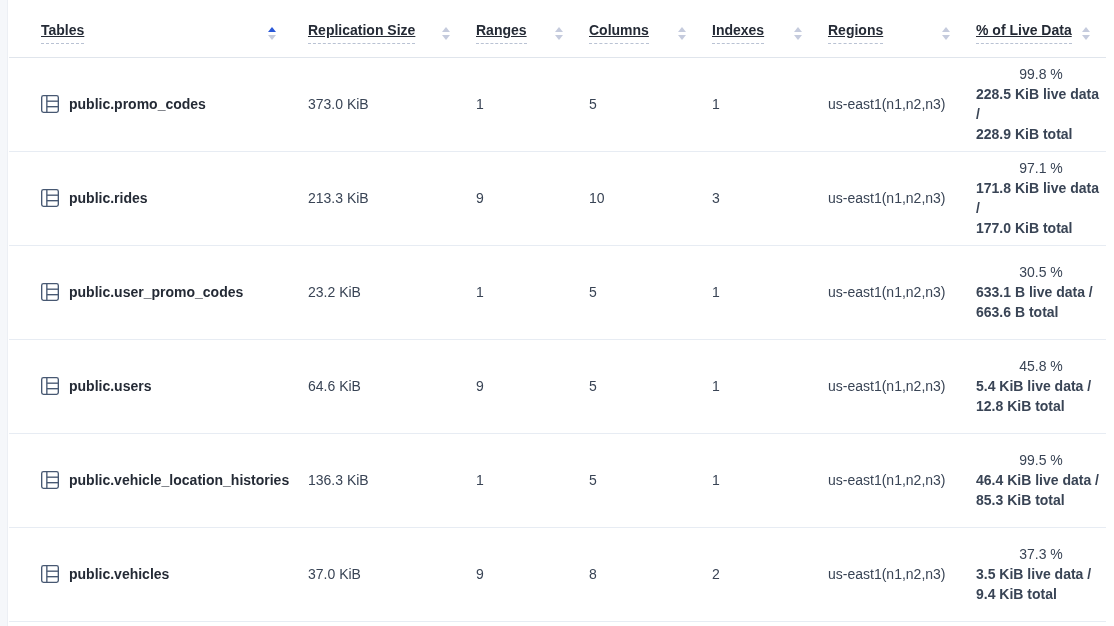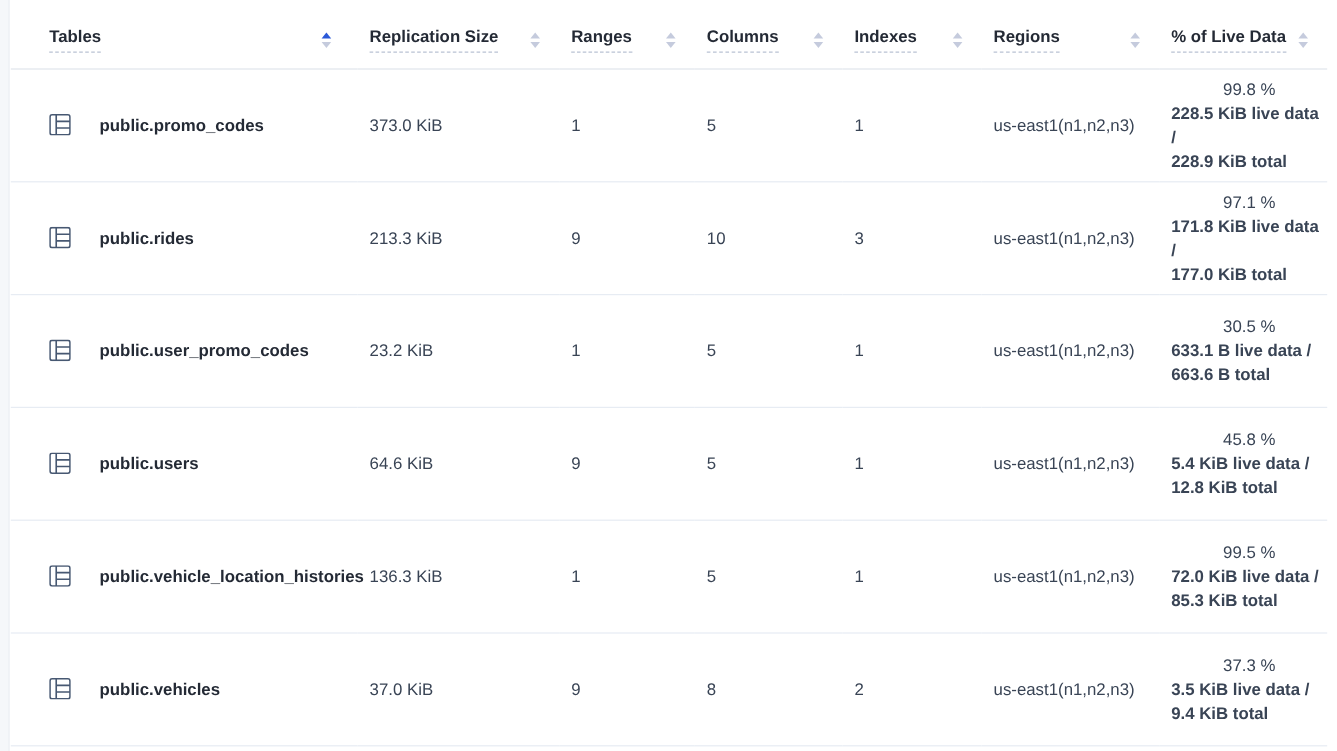--- a/index.html
+++ b/index.html
@@ -19,37 +19,37 @@
     border-bottom: 1px solid #e0e5ec; font-size: 14px; font-weight: 700;
     color: #242a35; cursor: pointer;
   }
   .th-inner {
     display: flex; align-items: center; justify-content: space-between;
     padding-right: 16px;
   }
   th.first .th-inner { padding-left: 32px; padding-right: 22px; }
   th:not(.first) .th-inner { padding-left: 10px; text-align: right; }
   .th-label {
-    border-bottom: 1px dashed #b9c2d3; padding-bottom: 5px; line-height: 15px;
+    border-bottom: 1px dashed #b9c2d3; padding-bottom: 5px; line-height: 15px; text-decoration: underline;
   }
   .sort-arrows { display: inline-flex; flex-direction: column; align-items: center; }
   .a-up {
     width: 0; height: 0; border-left: 4px solid transparent;
     border-right: 4px solid transparent; border-bottom: 5px solid #c5cbdd;
   }
   .a-down {
     width: 0; height: 0; border-left: 4px solid transparent;
     border-right: 4px solid transparent; border-top: 5px solid #c5cbdd;
     margin-top: 3px;
   }
   .sorted-asc .a-up { border-bottom-color: #2b59d8; }
   tbody tr { height: 94px; border-bottom: 1px solid #e7ecf3; }
   tbody td { vertical-align: middle; font-size: 14px; color: #394455; }
   td.c-name { padding-left: 32px; }
-  .name-wrap { display: flex; align-items: center; gap: 14px; }
+  .name-wrap { display: flex; align-items: center; }
   .t-icon { display: inline-flex; margin-right: 10px; }
   .t-name { font-weight: 700; color: #242a35; text-decoration: none; cursor: pointer; }
   td.c-num, td.c-reg { padding-left: 10px; }
   td.c-live { padding-left: 10px; line-height: 20px; }
   .live-pct { font-weight: 400; text-align: center; }
   .live-detail { font-weight: 700; }
 </style>
 </head>
 <body>
 
@@ -253,21 +253,21 @@
           <a class="t-name">public.vehicle_location_histories</a>
         </div>
       </td>
       <td class="c-num">136.3 KiB</td>
       <td class="c-num">1</td>
       <td class="c-num">5</td>
       <td class="c-num">1</td>
       <td class="c-reg">us-east1(n1,n2,n3)</td>
       <td class="c-live">
         <div class="live-pct">99.5 %</div>
-        <div class="live-detail">72.0 KiB live data /</div>
+        <div class="live-detail">46.4 KiB live data /</div>
         <div class="live-detail">85.3 KiB total</div>
       </td>
     </tr>
 
     <tr>
       <td class="c-name">
         <div class="name-wrap">
           <span class="t-icon">
             <svg width="18" height="18" viewBox="0 0 16 16" fill="none" stroke="#475872" stroke-width="1.2">
               <rect x="0.6" y="0.6" width="14.8" height="14.8" rx="1.6"></rect>

